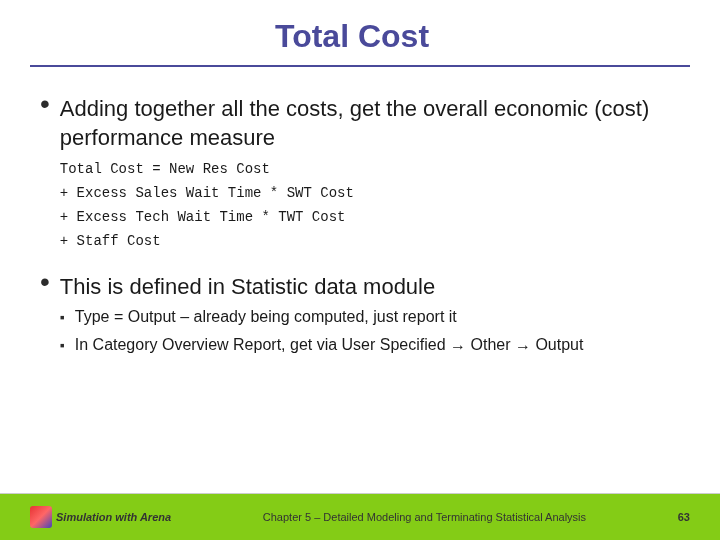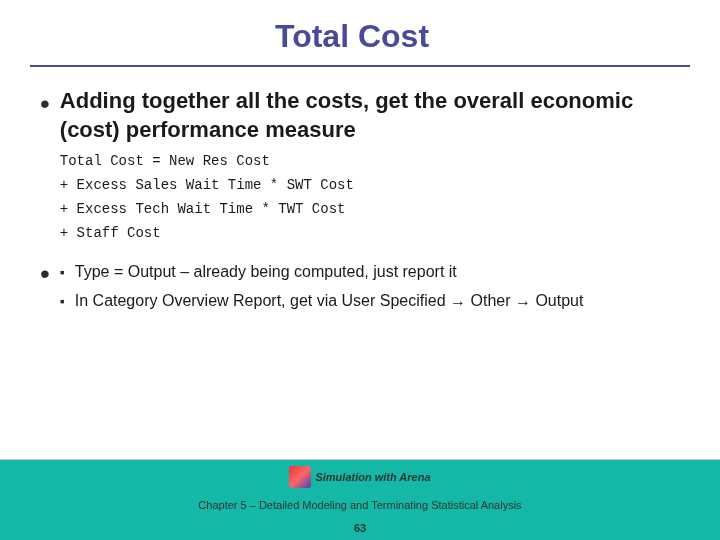--- a/index.html
+++ b/index.html
@@ -54,23 +54,24 @@
     .bullet-dot {
       font-size: 28px;
       color: #2c2c2c;
       line-height: 1.1;
       flex-shrink: 0;
       margin-top: 2px;
     }
 
     .bullet-text-main {
       font-size: 22px;
-      font-weight: bold;
+      font-weight: normal;
       color: #1a1a1a;
       line-height: 1.3;
+      margin-top: 8px;
     }
 
     .code-block {
       font-family: 'Courier New', Courier, monospace;
       font-size: 14px;
       color: #1a1a1a;
       margin-top: 6px;
       margin-left: 0px;
       line-height: 1.7;
     }
@@ -102,26 +103,26 @@
     }
 
     .sub-bullet-text {
       font-size: 16px;
       color: #1a1a1a;
       line-height: 1.4;
     }
 
     .footer {
       display: flex;
-      flex-direction: column;
+      flex-direction: row;
       align-items: center;
       justify-content: space-between;
       border-top: 1px solid #cccccc;
       padding: 6px 30px;
-      background: #14b8a6;
+      background: #84cc16;
     }
 
     .footer-left {
       display: flex;
       align-items: center;
       gap: 8px;
     }
 
     .footer-logo {
       display: flex;
@@ -177,20 +178,21 @@
           <span class="line">           + Excess Sales Wait Time * SWT Cost</span>
           <span class="line">           + Excess Tech Wait Time * TWT Cost</span>
           <span class="line">           + Staff Cost</span>
         </div>
       </div>
     </div>
 
     <div class="bullet-section">
       <span class="bullet-dot">•</span>
       <div>
+        <div class="bullet-text-main">This is defined in Statistic data module</div>
         <div class="sub-bullets">
           <div class="sub-bullet-item">
             <span class="sub-bullet-square">▪</span>
             <span class="sub-bullet-text">Type = Output – already being computed, just report it</span>
           </div>
           <div class="sub-bullet-item">
             <span class="sub-bullet-square">▪</span>
             <span class="sub-bullet-text">In Category Overview Report, get via User Specified → Other → Output</span>
           </div>
         </div>

